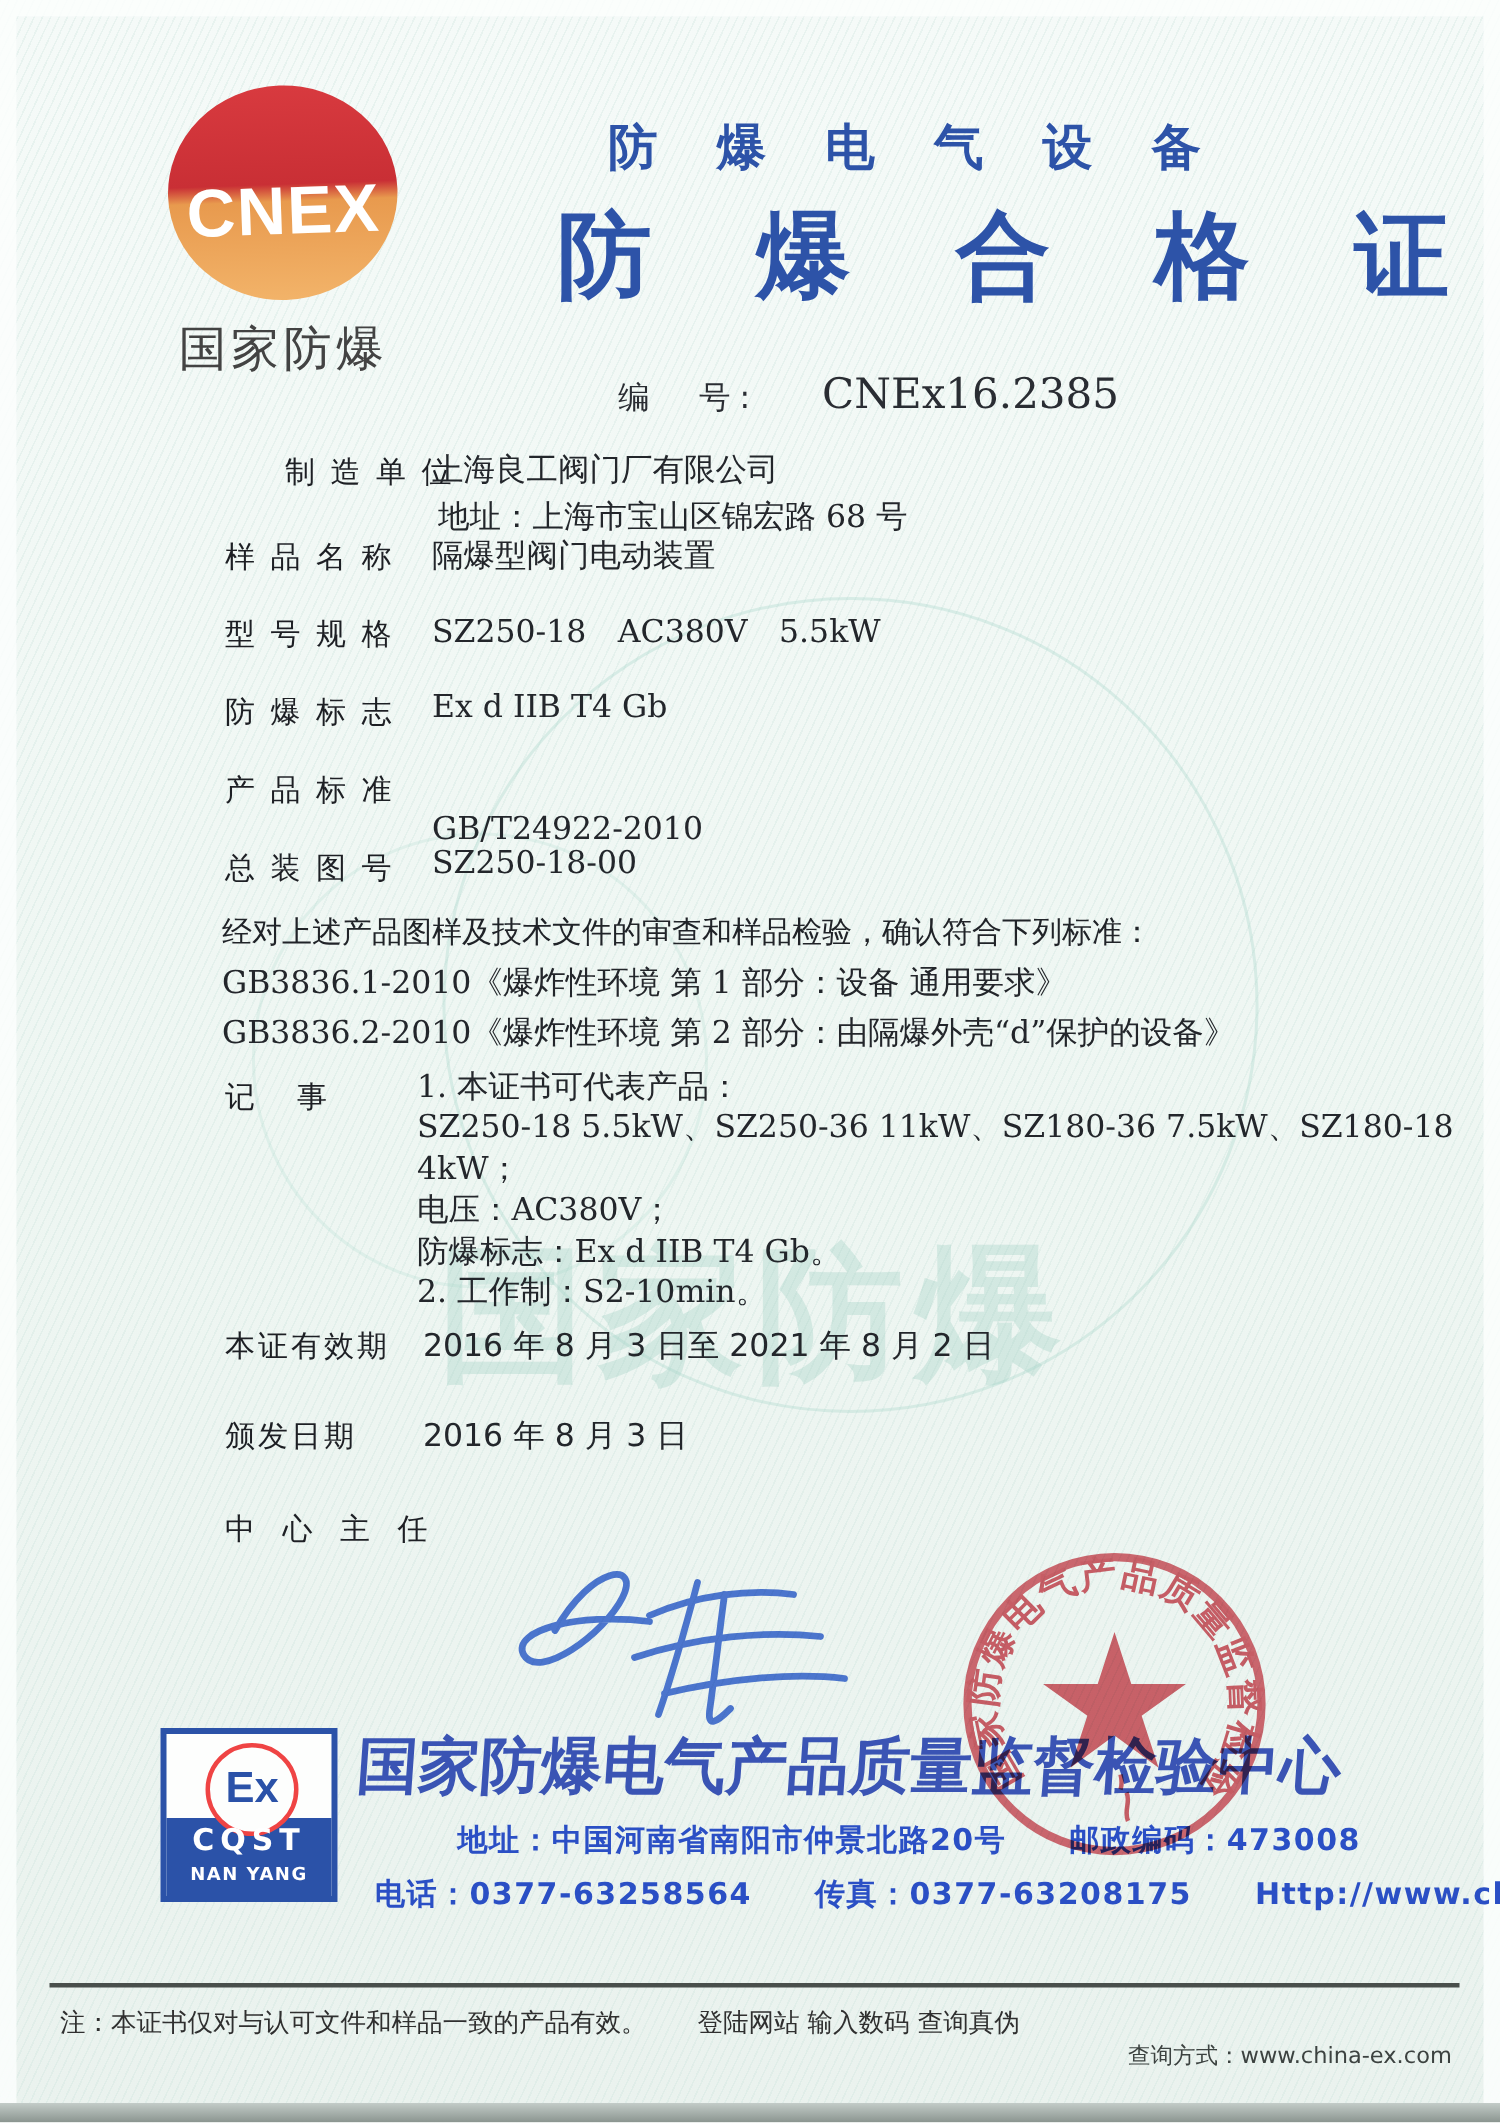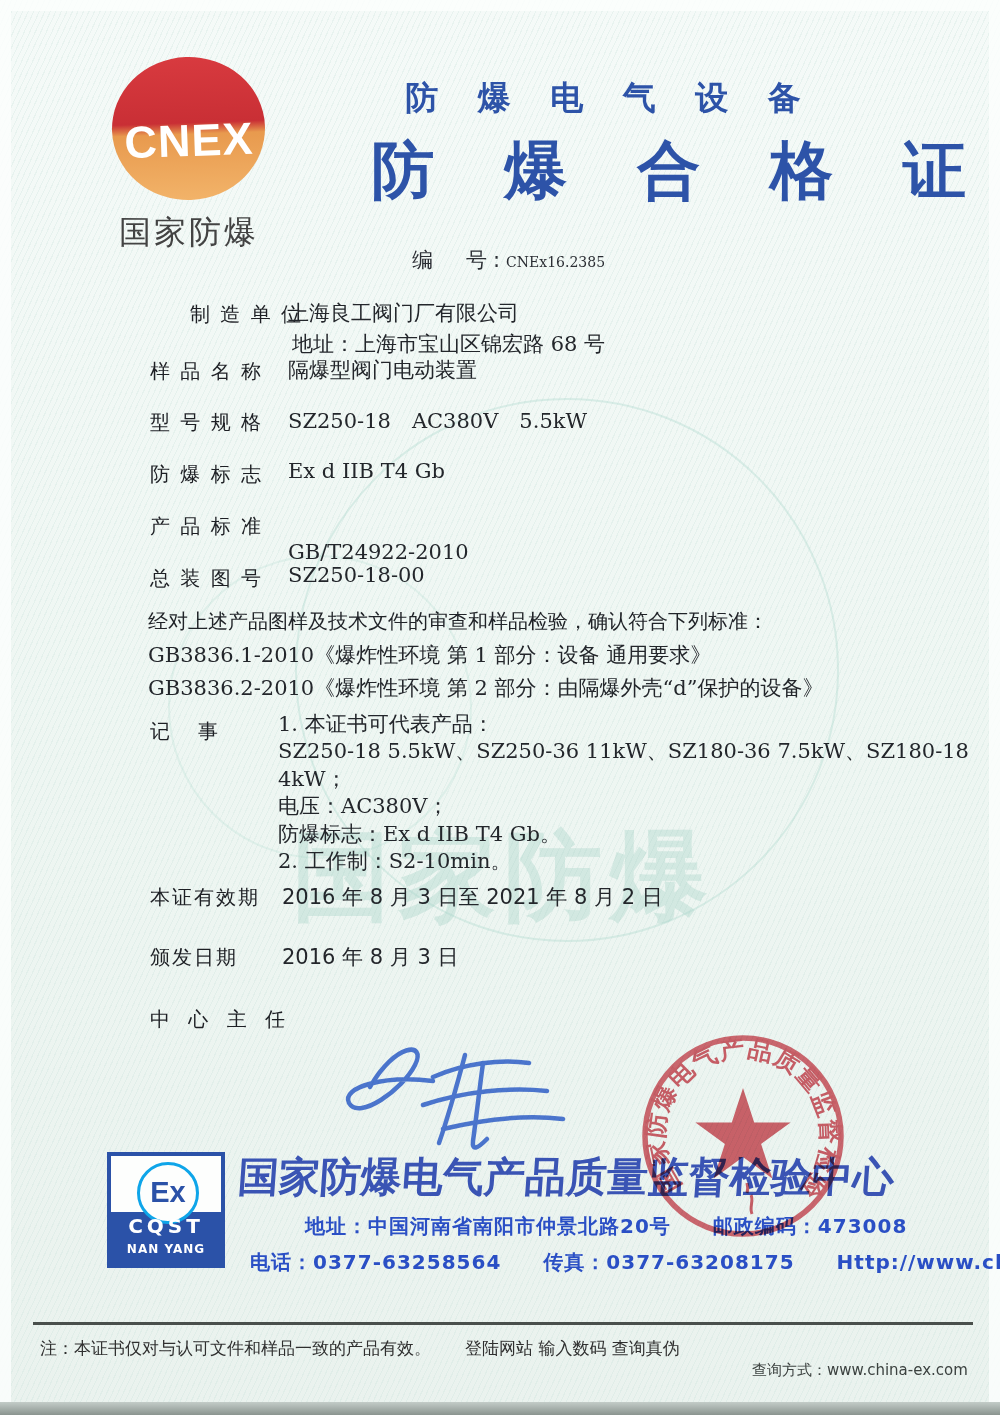--- a/index.html
+++ b/index.html
@@ -25,42 +25,42 @@
     font-size:45px;font-weight:bold;letter-spacing:1px;font-family:"Liberation Sans",sans-serif;}
   .cnex-cap{left:99px;top:211px;width:180px;text-align:center;font-size:32px;color:#434343;
     letter-spacing:3px;z-index:1;}
   
   .h-sub{left:250px;top:76px;width:720px;text-align:center;font-size:33px;font-weight:bold;
     letter-spacing:14px;color:#2d53a8;z-index:1;white-space:nowrap;}
   .h-main{left:230px;top:128px;width:760px;text-align:right;font-size:63px;font-weight:bold;
     letter-spacing:24px;color:#2d53a8;z-index:1;white-space:nowrap;}
   .certno{left:412px;top:246px;z-index:1;}
   .certno .lab{font-size:21px;letter-spacing:6px;color:#2a2d33;}
-  .certno .val{font-family:"DejaVu Serif","Liberation Serif",serif;font-size:14px;color:#2a2d33;
-    }
+  .certno .val{font-family:"DejaVu Serif","Liberation Serif",serif;font-size:28px;color:#2a2d33;
+    margin-left:42px;}
   
   .flab{font-size:20px;letter-spacing:2px;color:#1d1f24;white-space:nowrap;z-index:1;}
   .fval{font-family:"DejaVu Serif","Liberation Serif",serif;font-size:21px;color:#23262b;
     white-space:nowrap;z-index:1;}
   .sans-val{font-family:"DejaVu Sans","Liberation Sans",sans-serif;font-size:21px;color:#23262b;}
   
   .std-intro{left:148px;top:608px;font-size:20px;color:#202328;z-index:1;white-space:nowrap;}
   .std-item{font-family:"DejaVu Serif","Liberation Serif",serif;font-size:21px;color:#23262b;
     white-space:nowrap;z-index:1;}
   .remarks{left:278px;top:711px;line-height:27.4px;z-index:1;
     font-family:"DejaVu Serif","Liberation Serif",serif;font-size:21px;color:#23262b;white-space:nowrap;}
   
   .sig{left:315px;top:1025px;z-index:2;mix-blend-mode:multiply;}
   
   .stamp{left:632px;top:1025px;z-index:3;mix-blend-mode:multiply;}
   
   .badge{left:107px;top:1152px;width:118px;height:116px;border:4px solid #2b52a8;background:#fdfefd;
     box-sizing:border-box;z-index:1;}
   .badge-band{position:absolute;left:0;right:0;bottom:0;height:52px;background:#2b52a8;}
-  .badge-circle{position:absolute;left:26px;top:6px;width:56px;height:56px;border:3px solid #0ea5e9;
+  .badge-circle{position:absolute;left:26px;top:6px;width:56px;height:56px;border:3px solid #ef4444;
     border-radius:50%;background:#fdfefd;text-align:center;line-height:54px;font-size:29px;
     font-weight:bold;color:#2b52a8;font-family:"Liberation Sans",sans-serif;}
   .badge-l1{position:absolute;left:0;right:0;bottom:26px;text-align:center;color:#ffffff;
     font-size:20px;font-weight:bold;letter-spacing:4px;}
   .badge-l2{position:absolute;left:0;right:0;bottom:8px;text-align:center;color:#ffffff;
     font-size:12px;font-weight:bold;letter-spacing:1px;}
   
   .org-name{left:238px;top:1150px;font-size:41px;font-weight:bold;color:#3a54b4;
     font-family:"DejaVu Serif","Liberation Serif",serif;transform:skewX(-4deg);
     white-space:nowrap;z-index:1;letter-spacing:0px;}

